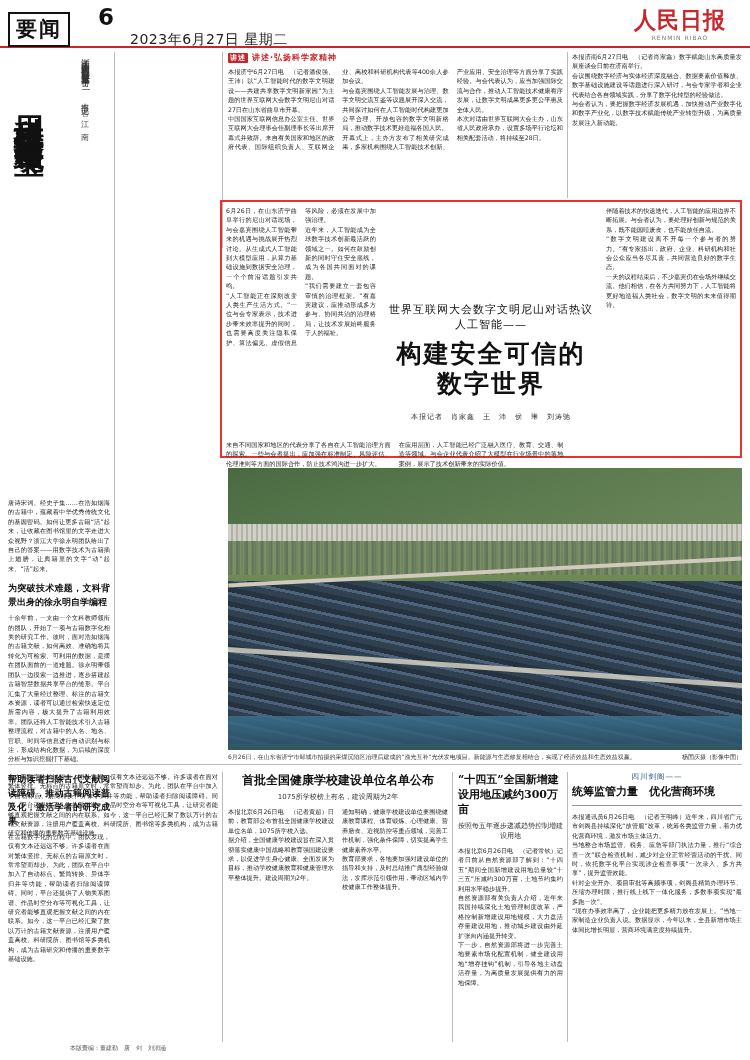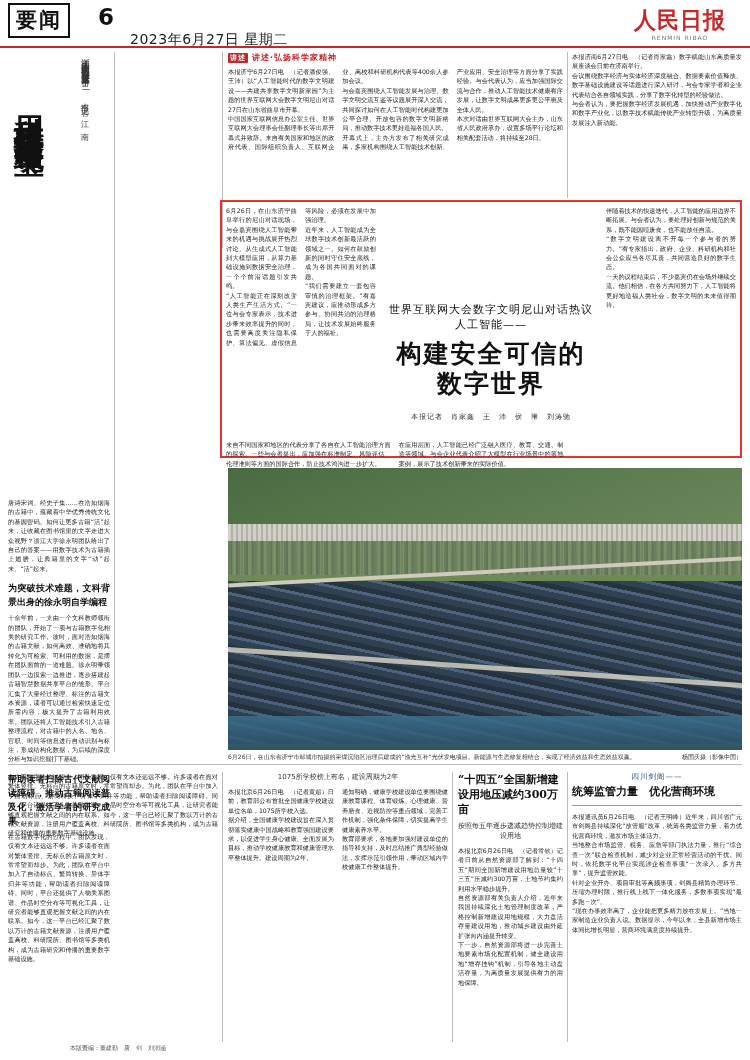--- a/index.html
+++ b/index.html
@@ -12,21 +12,21 @@
     position:relative;
   }
   .page{position:relative;width:750px;height:1060px;}
 
   
   .masthead{
     position:absolute;left:0;top:0;width:750px;height:46px;
     border-bottom:2px solid #c8262a;
   }
   .nameplate{
-    position:absolute;left:8px;top:3px;
+    position:absolute;left:8px;top:12px;
     border:2px solid #111;
     padding:1px 6px 2px 6px;
     font-size:21px;font-weight:bold;letter-spacing:2px;
     font-family:"DejaVu Sans","Liberation Sans",sans-serif;
   }
   .section-num{
     position:absolute;left:98px;top:4px;
     font-size:23px;font-weight:bold;
   }
   .dateline{
@@ -283,20 +283,21 @@
     </div>
   </div>
 
   <div class="bottom">
 
     <div class="b-left">
       <div class="body-s">在古籍数字化的过程中，团队发现，仅有文本还远远不够。许多读者在面对繁体竖排、无标点的古籍原文时，常常望而却步。为此，团队在平台中加入了自动标点、繁简转换、异体字归并等功能，帮助读者扫除阅读障碍。同时，平台还提供了人物关系图谱、作品时空分布等可视化工具，让研究者能够直观把握文献之间的内在联系。如今，这一平台已经汇聚了数以万计的古籍文献资源，注册用户覆盖高校、科研院所、图书馆等多类机构，成为古籍研究和传播的重要数字基础设施。</div>
     </div>
 
     <div class="b-mid">
+      <div class="b-title">首批全国健康学校建设单位名单公布</div>
       <div class="b-sub">1075所学校榜上有名，建设周期为2年</div>
       <div class="cols2">
         <div class="body-s">本报北京6月26日电　（记者黄超）日前，教育部公布首批全国健康学校建设单位名单，1075所学校入选。</div>
         <div class="body-s">据介绍，全国健康学校建设旨在深入贯彻落实健康中国战略和教育强国建设要求，以促进学生身心健康、全面发展为目标，推动学校健康教育和健康管理水平整体提升。建设周期为2年。</div>
         <div class="body-s">通知明确，健康学校建设单位要围绕健康教育课程、体育锻炼、心理健康、营养膳食、近视防控等重点领域，完善工作机制，强化条件保障，切实提高学生健康素养水平。</div>
         <div class="body-s">教育部要求，各地要加强对建设单位的指导和支持，及时总结推广典型经验做法，发挥示范引领作用，带动区域内学校健康工作整体提升。</div>
       </div>
     </div>
 
     <div class="b-mid2">

